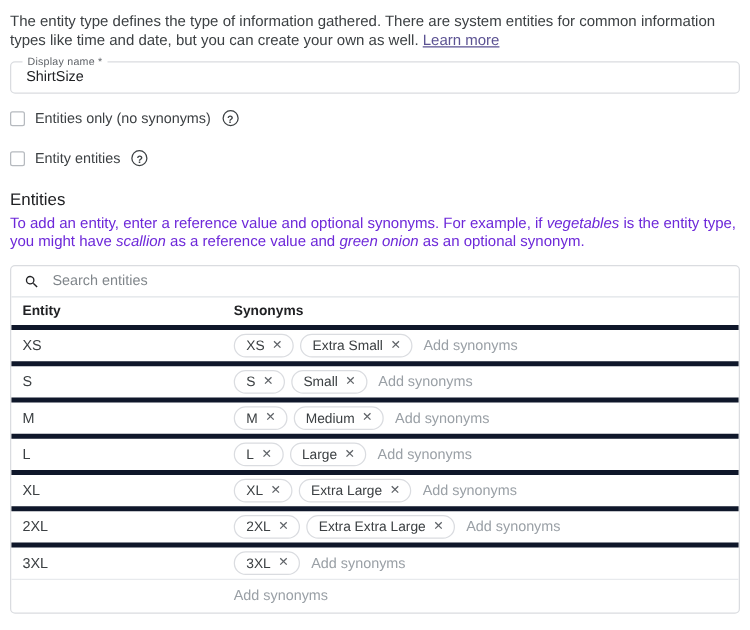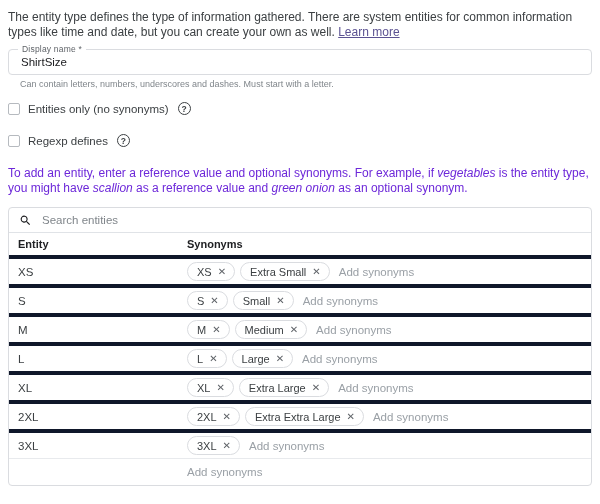--- a/index.html
+++ b/index.html
@@ -62,35 +62,35 @@
 <body>
 
 <div class="page">
 
   <p class="intro"><span>The entity type defines the type of information gathered. There are system entities for common information types like time and date, but you can create your own as well.</span> <a>Learn more</a></p>
 
   <div class="field">
     <span class="field-label">Display name *</span>
     <input type="text" value="ShirtSize" style="">
   </div>
-  <div class="helper">Can contain letters, numbers, underscores and dashes. Must start with a letter.</div>
 
   <div class="options">
     <div class="opt-row">
       <span class="checkbox"></span>
       <span>Entities only (no synonyms)</span>
       <span class="help-icon">?</span>
     </div>
     <div class="opt-row">
       <span class="checkbox"></span>
-      <span>Regexp defines</span>
+      <span>Entity entities</span>
       <span class="help-icon">?</span>
     </div>
   </div>
 
+  <h2 class="section-heading">Entities</h2>
 
   <p class="section-desc"><span>To add an entity, enter a reference value and optional synonyms. For example, if </span><em>vegetables</em><span> is the entity type, you might have </span><em>scallion</em><span> as a reference value and </span><em>green onion</em><span> as an optional synonym.</span></p>
 
   <div class="etable">
     <div class="search-row">
       <span class="search-icon">
         <svg viewBox="0 0 24 24">
             <path d="M15.5 14h-.79l-.28-.27a6.5 6.5 0 1 0-.7.7l.27.28v.79l5 4.99L20.49 19l-4.99-5zm-6 0A4.5 4.5 0 1 1 14 9.5 4.5 4.5 0 0 1 9.5 14z"></path>
           </svg>
       </span>

